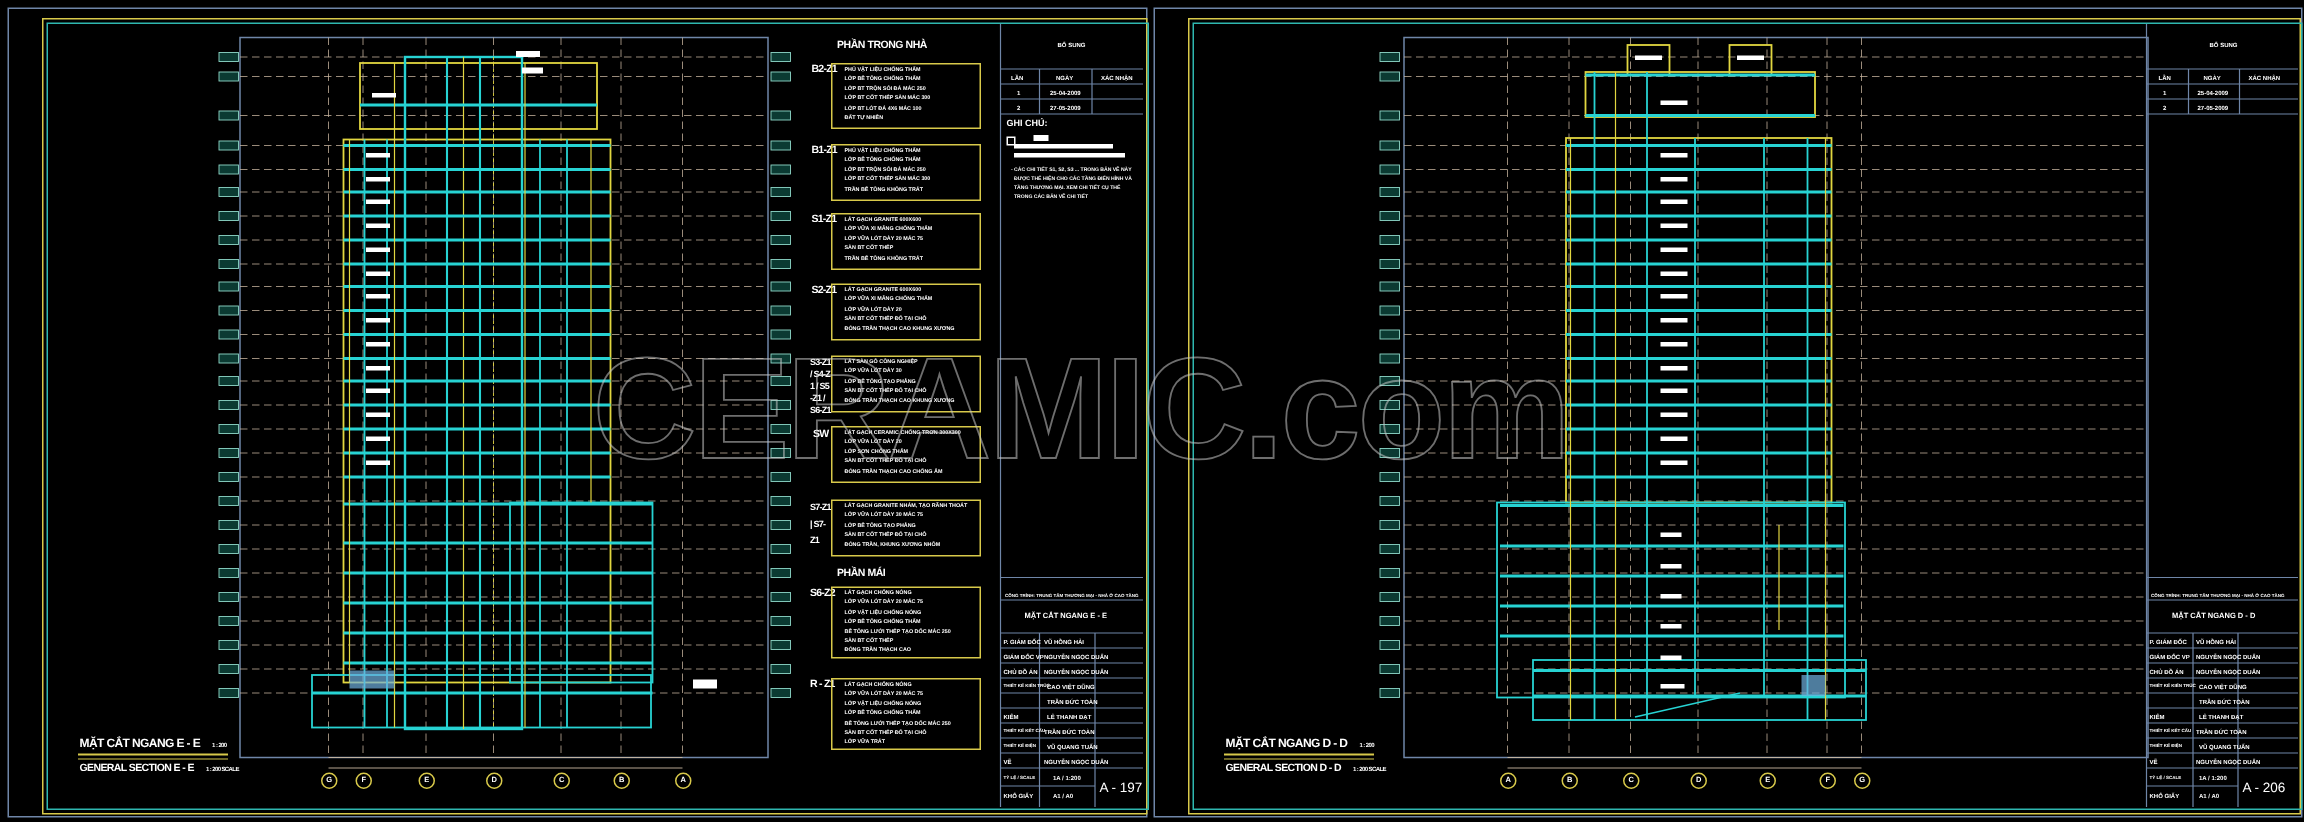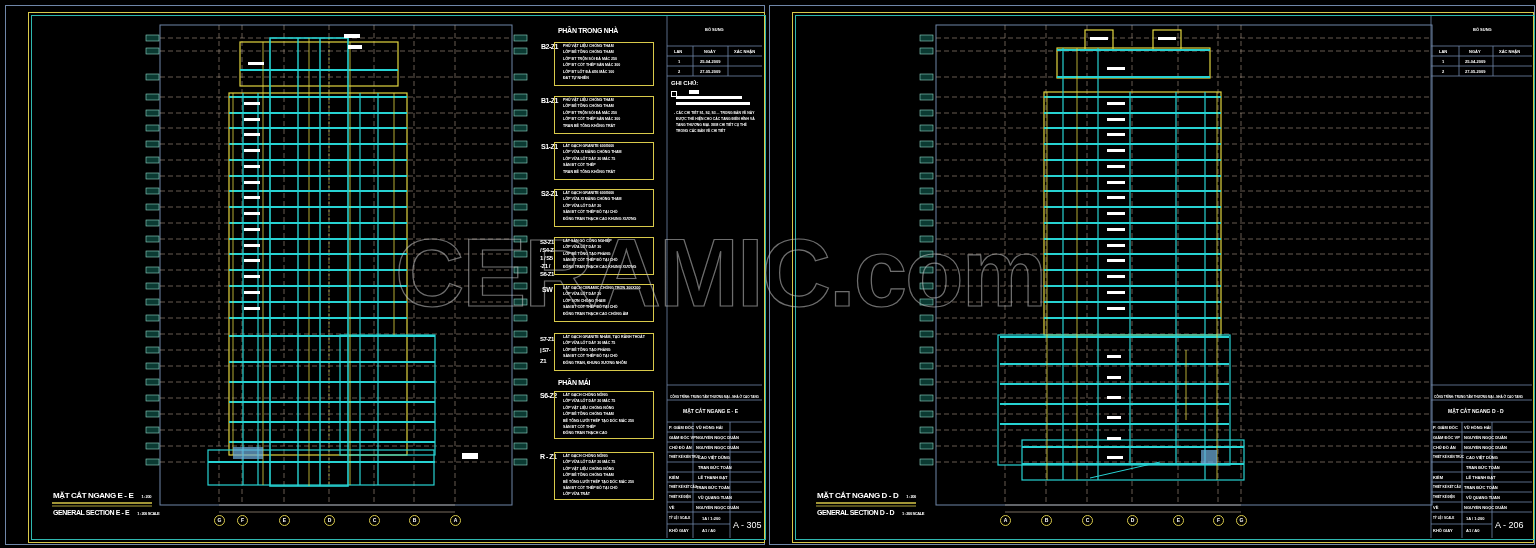--- a/index.html
+++ b/index.html
@@ -545,21 +545,21 @@
 <div class="tb-text" style="left:669px;top:485px;font-size:3px;">THIẾT KẾ KẾT CẤU</div>
 <div class="tb-text" style="left:696px;top:485px;">TRẦN ĐỨC TOÀN</div>
 <div class="tb-text" style="left:669px;top:495px;font-size:3px;">THIẾT KẾ ĐIỆN</div>
 <div class="tb-text" style="left:698px;top:495px;">VŨ QUANG TUẤN</div>
 <div class="tb-text" style="left:669px;top:505px;">VẼ</div>
 <div class="tb-text" style="left:696px;top:505px;">NGUYỄN NGỌC DUẨN</div>
 <div class="tb-text" style="left:669px;top:516px;font-size:3px;">TỶ LỆ / SCALE</div>
 <div class="tb-text" style="left:702px;top:516px;">1A / 1:200</div>
 <div class="tb-text" style="left:669px;top:528px;">KHỔ GIẤY</div>
 <div class="tb-text" style="left:702px;top:528px;">A1 / A0</div>
-<div class="sheet-no" style="left:733px;top:520px;">A - 305</div>
+<div class="sheet-no" style="left:733px;top:520px;">A - 197</div>
 
 <div class="big-title" style="left:53px;top:491px;">
   <span>MẶT CẮT NGANG E - E</span><span class="scale">1 : 200</span>
 </div>
 <div class="big-title" style="left:53px;top:509px;font-size:7px;">
   <span>GENERAL SECTION E - E</span><span class="scale">1 : 200 SCALE</span>
 </div>
 
 <div class="axis-bubble" style="left:214px;top:515px;">G</div>
 <div class="axis-bubble" style="left:237px;top:515px;">F</div>

